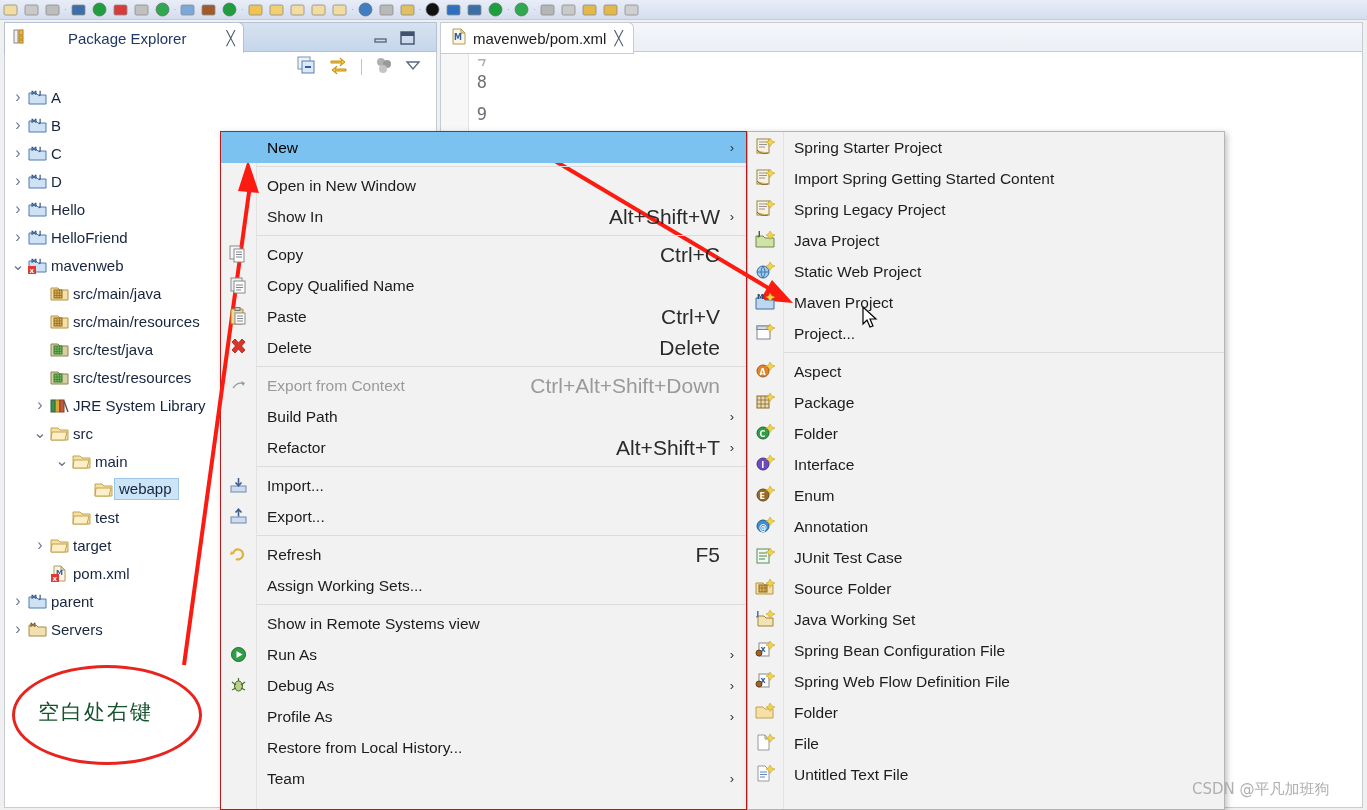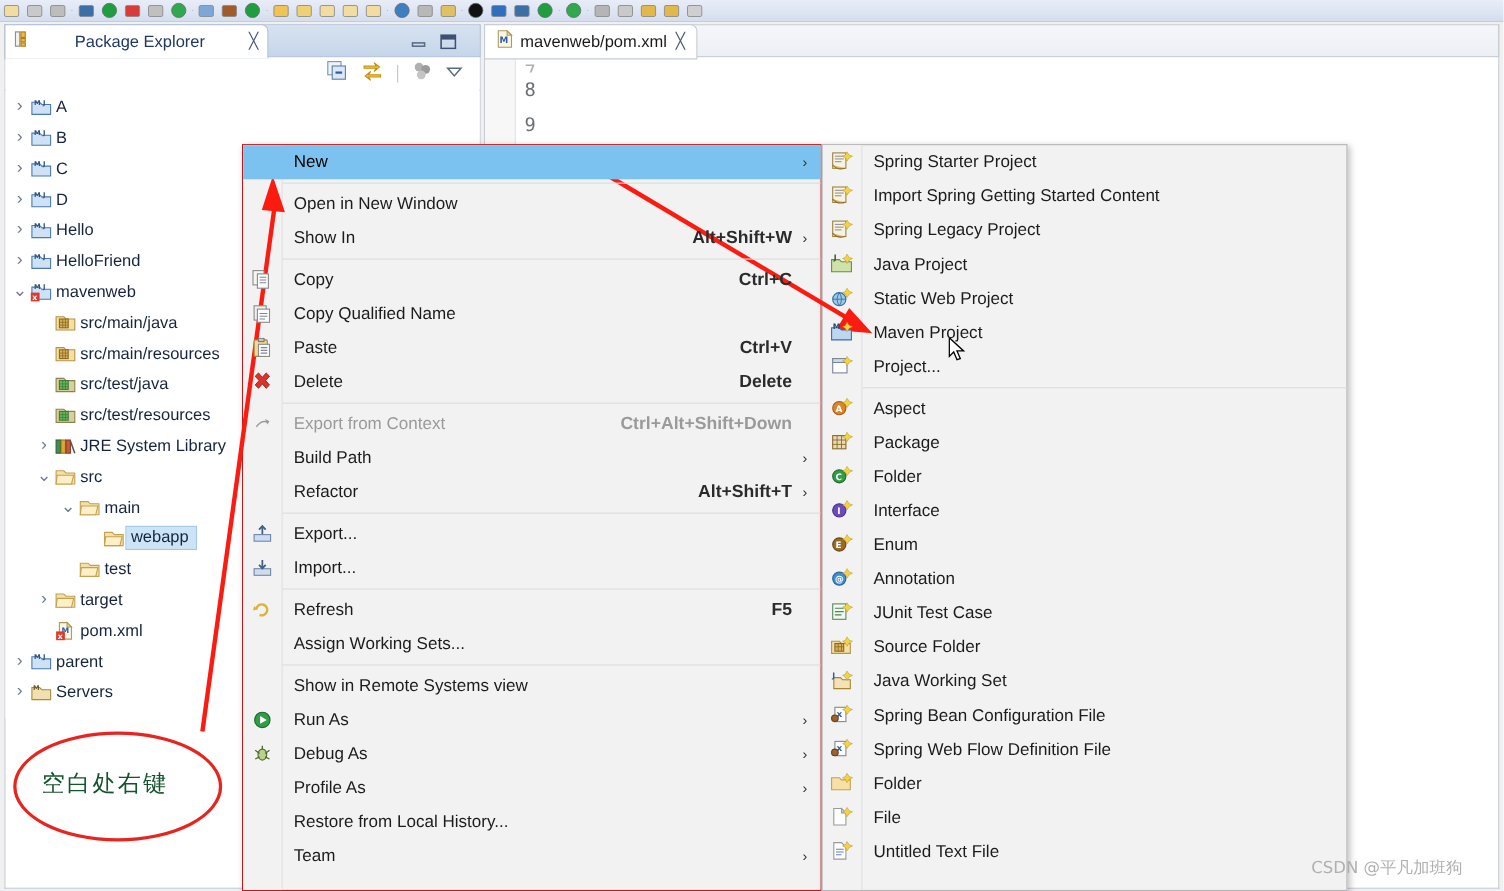--- a/index.html
+++ b/index.html
@@ -136,21 +136,21 @@
   }
   .ctxmenu .gut {
     position:absolute; left:0; top:0; width:36px; height:100%;
     background:#f2f2f2; border-right:1px solid #e2e2e2;
   }
   .mi {
     position: relative; height: 31px; display: flex; align-items: center;
     padding-left: 46px; padding-right: 12px; z-index: 2;
   }
   .mi .mlabel { flex: 1; }
-  .mi .accel { color: #2b2b2b; font-size: 16px; margin-left: 16px; font-weight: bold; }
+  .mi .accel { color: #2b2b2b; font-size: 21px; margin-left: 16px; }
   .mi .chev { width: 14px; text-align: right; color: #333; font-size: 13px; }
   .mi .mico { position: absolute; left: 8px; top: 6px; width: 19px; height: 19px; }
   .mi.hl { background: #7cc2f0; color: #000; }
   .mi.disabled, .mi.disabled .accel { color: #9a9a9a; }
   .msep { height: 1px; background: #dcdcdc; margin: 3px 0 3px 36px; z-index:2; position:relative;}
 
   
   .submenu {
     position: absolute; left: 747px; top: 131px; width: 478px; height: 679px;
     background: #f2f2f2; border: 1px solid #b5b5b5;
@@ -714,31 +714,31 @@
       </div>
       <div class="mi">
         <span class="mlabel">Refactor</span>
         <span class="accel">Alt+Shift+T</span>
         <span class="chev">›</span>
       </div>
       <div class="msep"></div>
       <div class="mi">
         <span class="mico"><svg width="19" height="19" viewBox="0 0 19 19">
       <rect x="2" y="10" width="15" height="6" fill="#cfdcee" stroke="#6e88ab"></rect>
-      <path d="M9.5 9.5 v-7 M6.5 5.5 L9.5 2.2 L12.5 5.5" stroke="#3f5f8c" stroke-width="1.6" fill="none"></path>
-          </svg></span>
-        <span class="mlabel">Export...</span>
+      <path d="M9.5 2 v7 M6.5 6.5 L9.5 9.8 L12.5 6.5" stroke="#3f5f8c" stroke-width="1.6" fill="none"></path>
+          </svg></span>
+        <span class="mlabel">Import...</span>
         <span class="chev"></span>
       </div>
       <div class="mi">
         <span class="mico"><svg width="19" height="19" viewBox="0 0 19 19">
       <rect x="2" y="10" width="15" height="6" fill="#cfdcee" stroke="#6e88ab"></rect>
-      <path d="M9.5 2 v7 M6.5 6.5 L9.5 9.8 L12.5 6.5" stroke="#3f5f8c" stroke-width="1.6" fill="none"></path>
-          </svg></span>
-        <span class="mlabel">Import...</span>
+      <path d="M9.5 9.5 v-7 M6.5 5.5 L9.5 2.2 L12.5 5.5" stroke="#3f5f8c" stroke-width="1.6" fill="none"></path>
+          </svg></span>
+        <span class="mlabel">Export...</span>
         <span class="chev"></span>
       </div>
       <div class="msep"></div>
       <div class="mi">
         <span class="mico"><svg width="19" height="19" viewBox="0 0 19 19">
       <path d="M4 9 a5 5 0 1 1 3 5" stroke="#e0b23c" stroke-width="2.2" fill="none"></path>
       <path d="M2 6 l3 3 -4 1z" fill="#e0b23c"></path>
           </svg></span>
         <span class="mlabel">Refresh</span>
         <span class="accel">F5</span>

